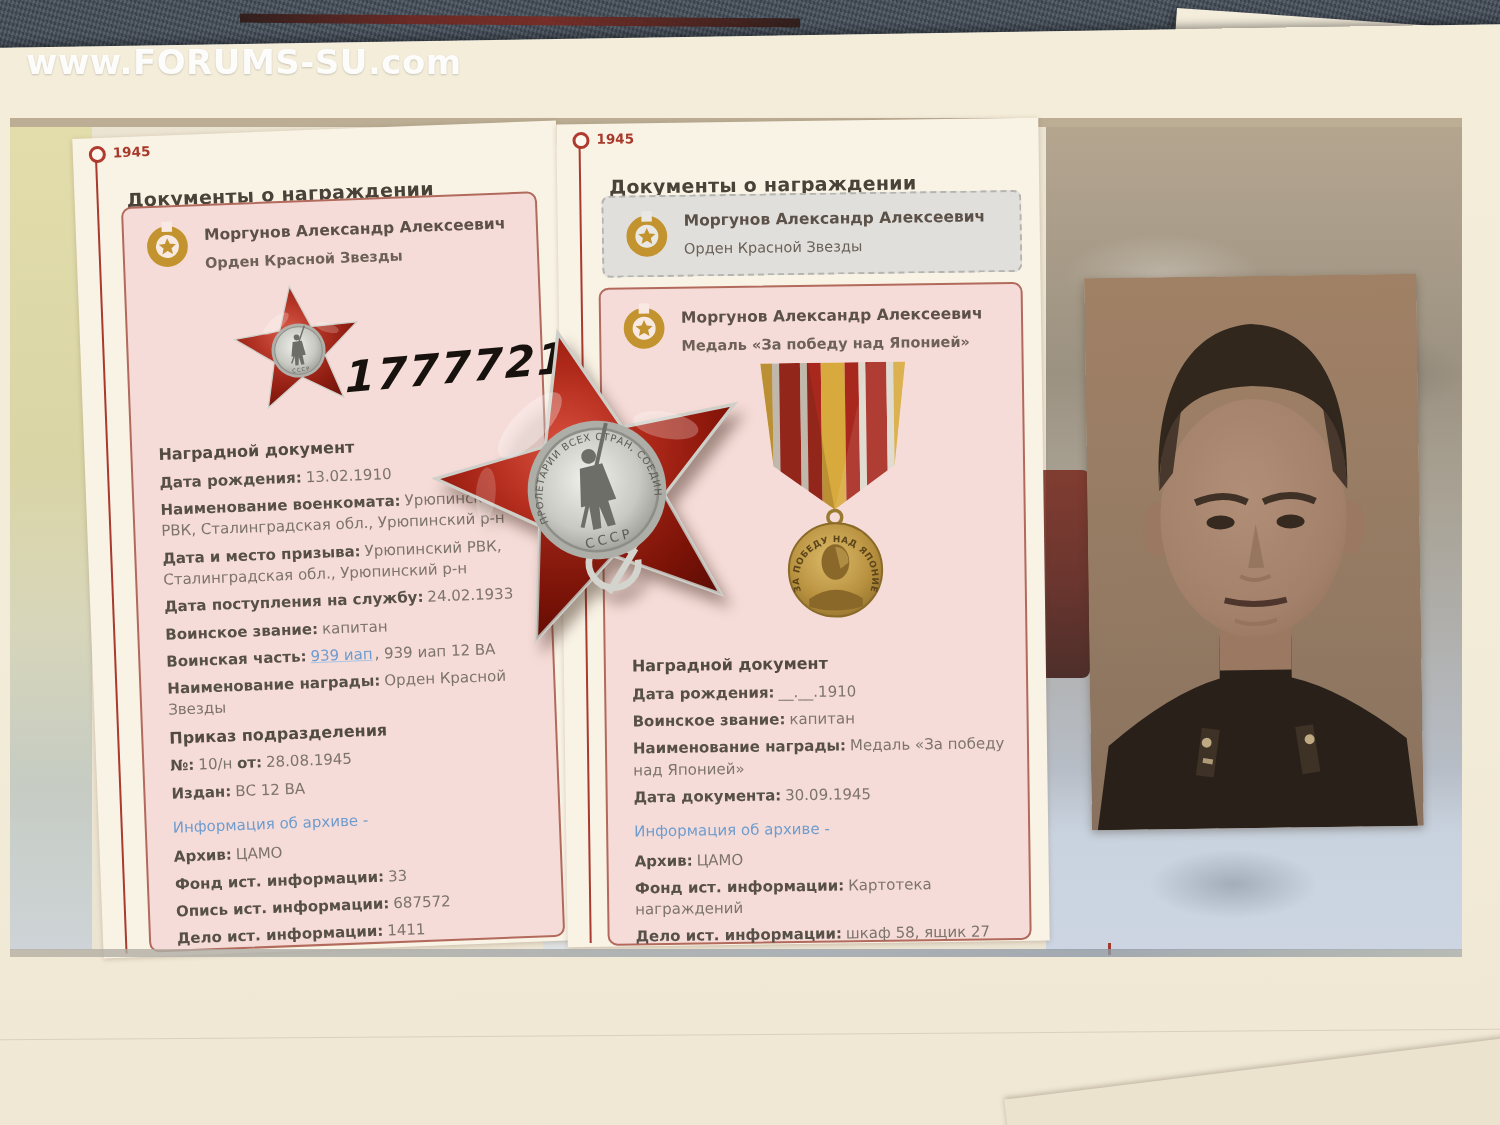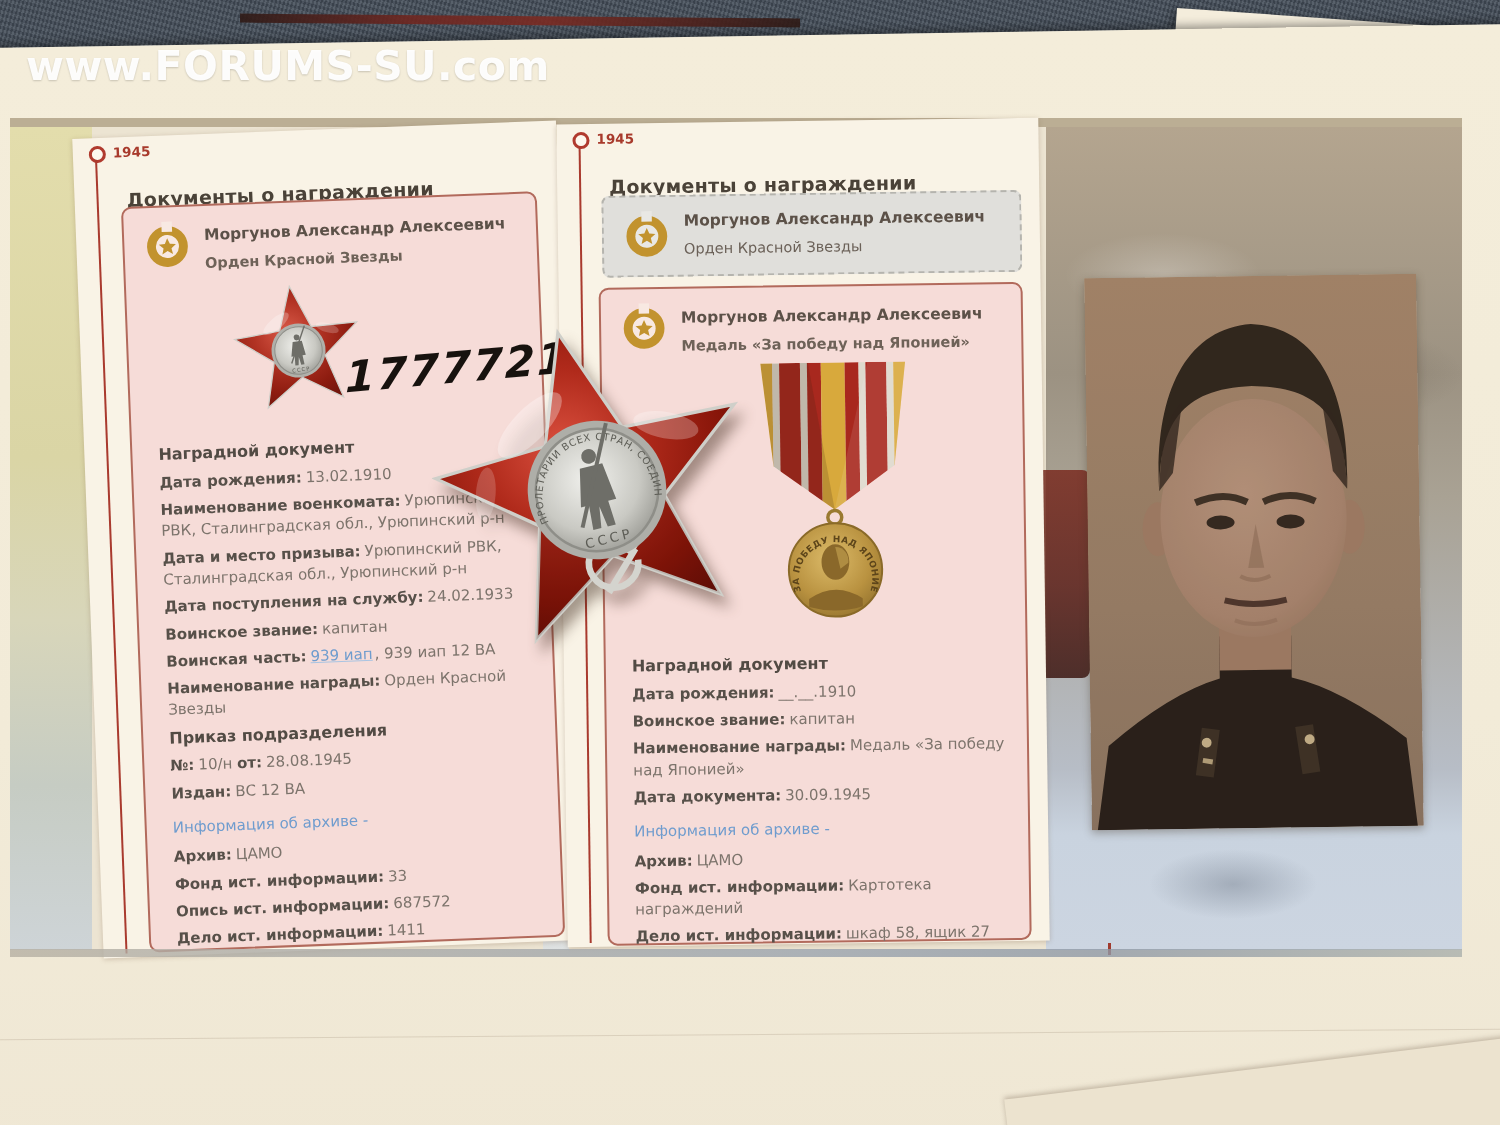--- a/index.html
+++ b/index.html
@@ -78,21 +78,21 @@
   .sec{font-size:16px;font-weight:bold;color:#524b44;margin:0 0 8px;}
   .sec2{margin-top:15px;}
   .lnk{color:#6f9cce;text-decoration:underline;text-decoration-color:#a9c4e2;margin-right:2px;}
   .arch-link{display:block;color:#6f9cce;margin:13px 0 8px;}
 
   
   .portrait{position:absolute;left:1078px;top:158px;width:332px;height:552px;
     transform:rotate(-0.8deg);box-shadow:0 3px 8px rgba(60,45,30,.35);}
   .order-star{position:absolute;left:432px;top:325px;width:330px;height:330px;z-index:50;
     filter:drop-shadow(7px 11px 7px rgba(60,38,25,.45));}
-  .watermark{position:absolute;left:26px;top:42px;z-index:99;font-size:41px;font-weight:bold;
+  .watermark{position:absolute;left:26px;top:42px;z-index:99;font-size:34px;font-weight:bold;
     color:rgba(255,255,255,.95);letter-spacing:.5px;text-shadow:0 1px 2px rgba(0,0,0,.18);text-align:right;}
 </style>
 </head>
 <body>
 
 <div class="stage">
   <div class="fabric"></div>
   <div class="red-streak"></div>
   <div class="paper2"></div>
   <div class="paper1"></div>

